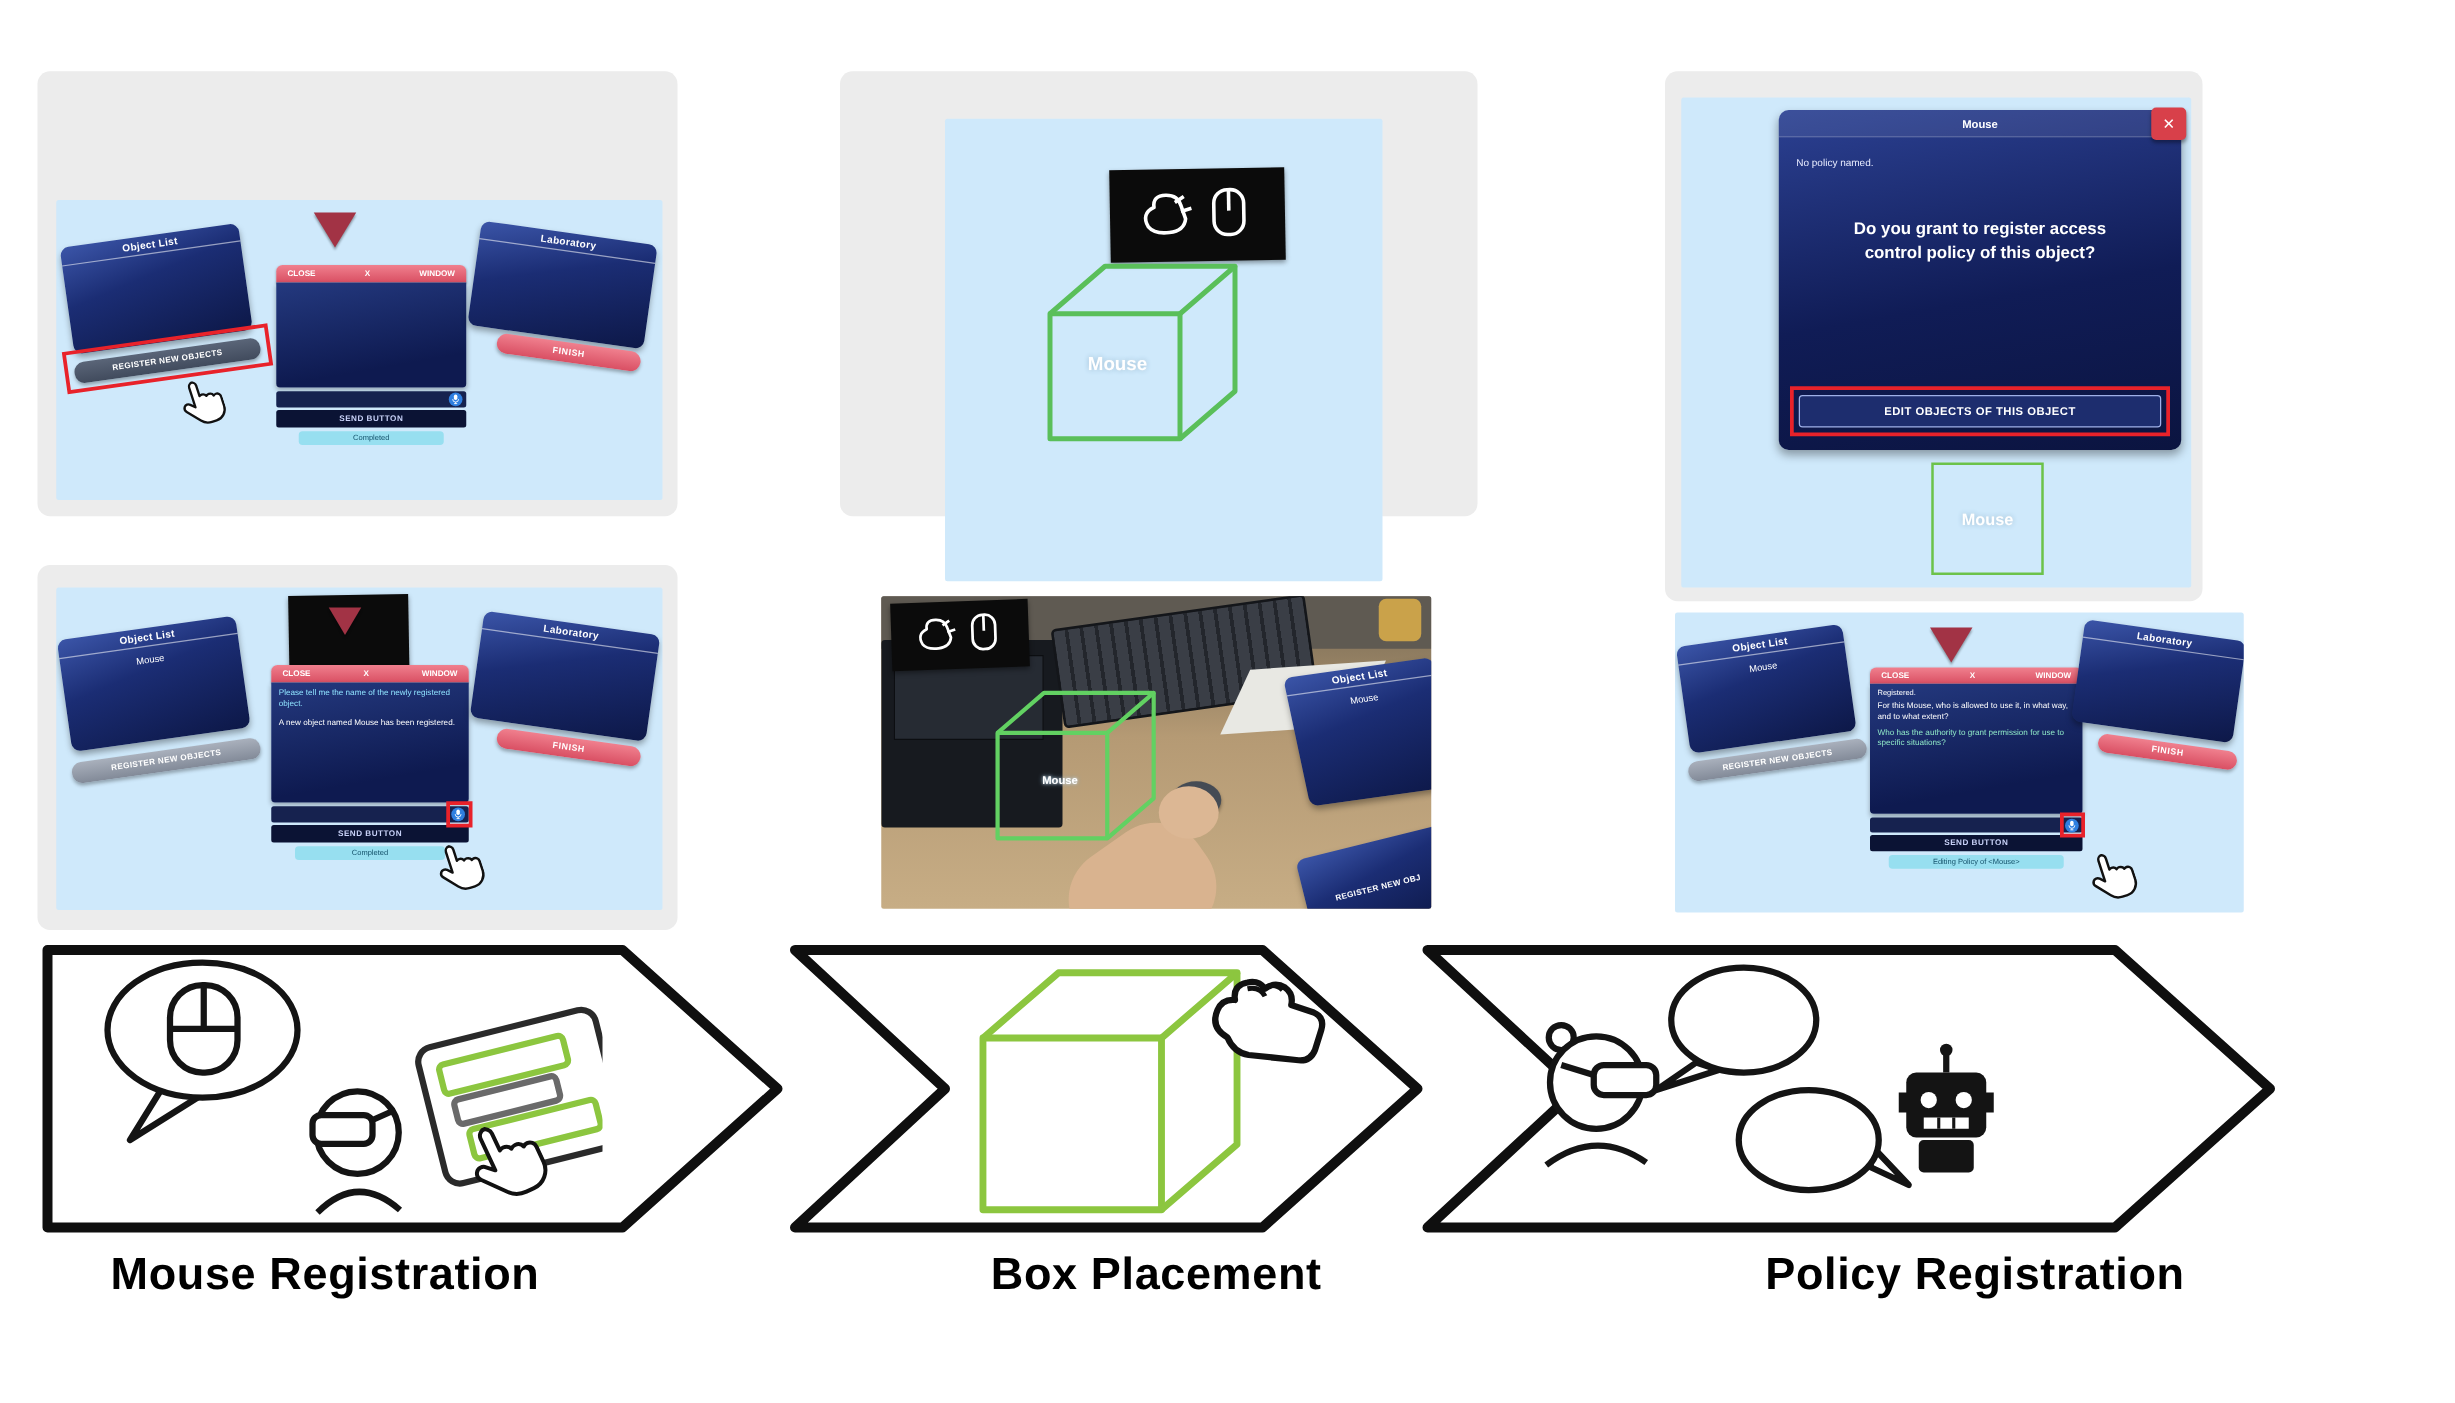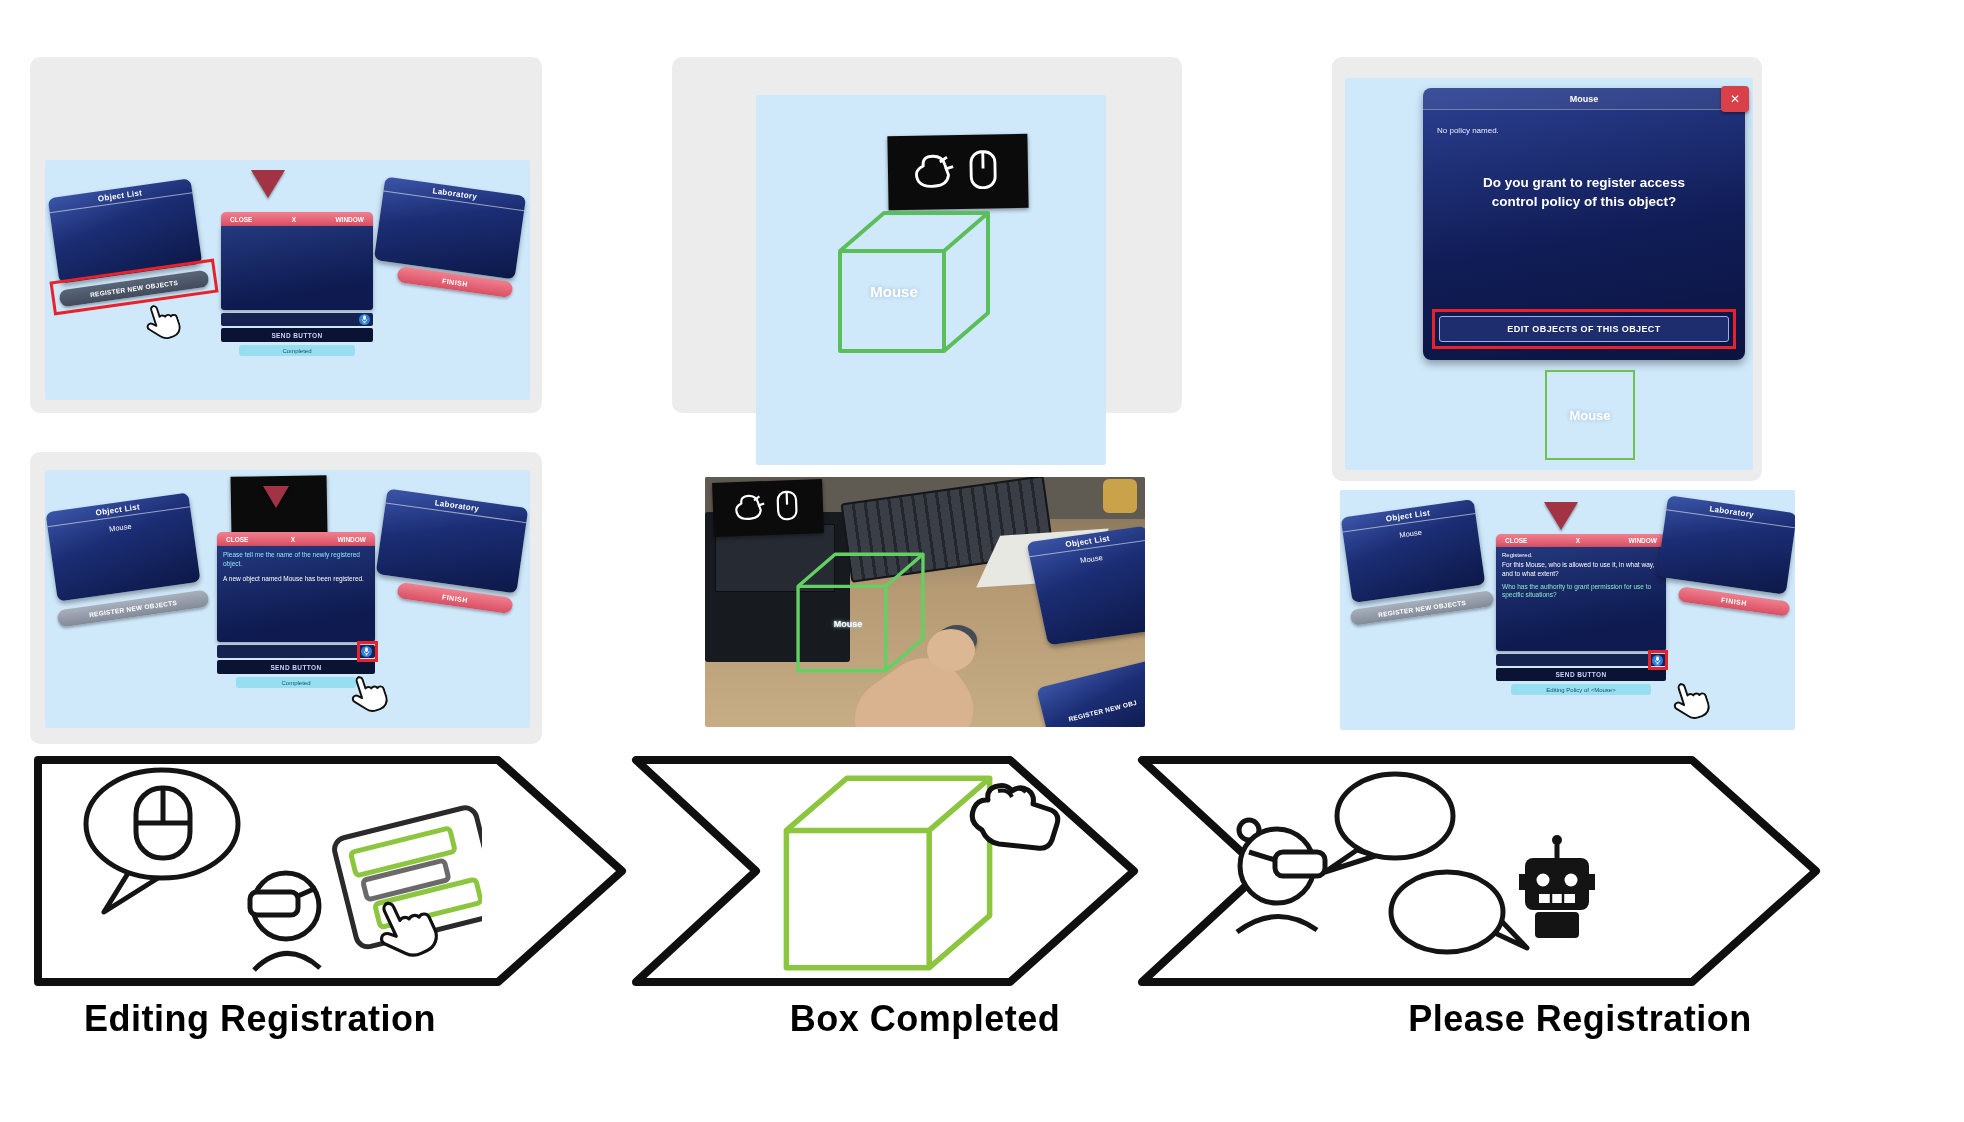--- a/index.html
+++ b/index.html
@@ -300,17 +300,17 @@
       <rect x="382" y="112" width="8" height="16" fill="#141414"></rect>
       <rect x="320" y="96" width="64" height="52" rx="8" fill="#141414"></rect>
       <circle cx="338" cy="118" r="6.5" fill="#fff"></circle>
       <circle cx="366" cy="118" r="6.5" fill="#fff"></circle>
       <rect x="334" y="132" width="36" height="9" fill="#fff"></rect>
       <path d="M346 132 v9 M358 132 v9" stroke="#141414" stroke-width="2.5"></path>
       <rect x="330" y="150" width="44" height="26" rx="4" fill="#141414"></rect>
     </g>
   </svg>
 
-  <div class="stage-label" style="left:30px;top:998px;width:460px">Editing Registration</div>
-  <div class="stage-label" style="left:690px;top:998px;width:470px">Box Completed</div>
-  <div class="stage-label" style="left:1320px;top:998px;width:520px">Please Registration</div>
+  <div class="stage-label" style="left:30px;top:998px;width:460px">Mouse Registration</div>
+  <div class="stage-label" style="left:690px;top:998px;width:470px">Box Placement</div>
+  <div class="stage-label" style="left:1320px;top:998px;width:520px">Policy Registration</div>
 
 </div>
 
 </body></html>

